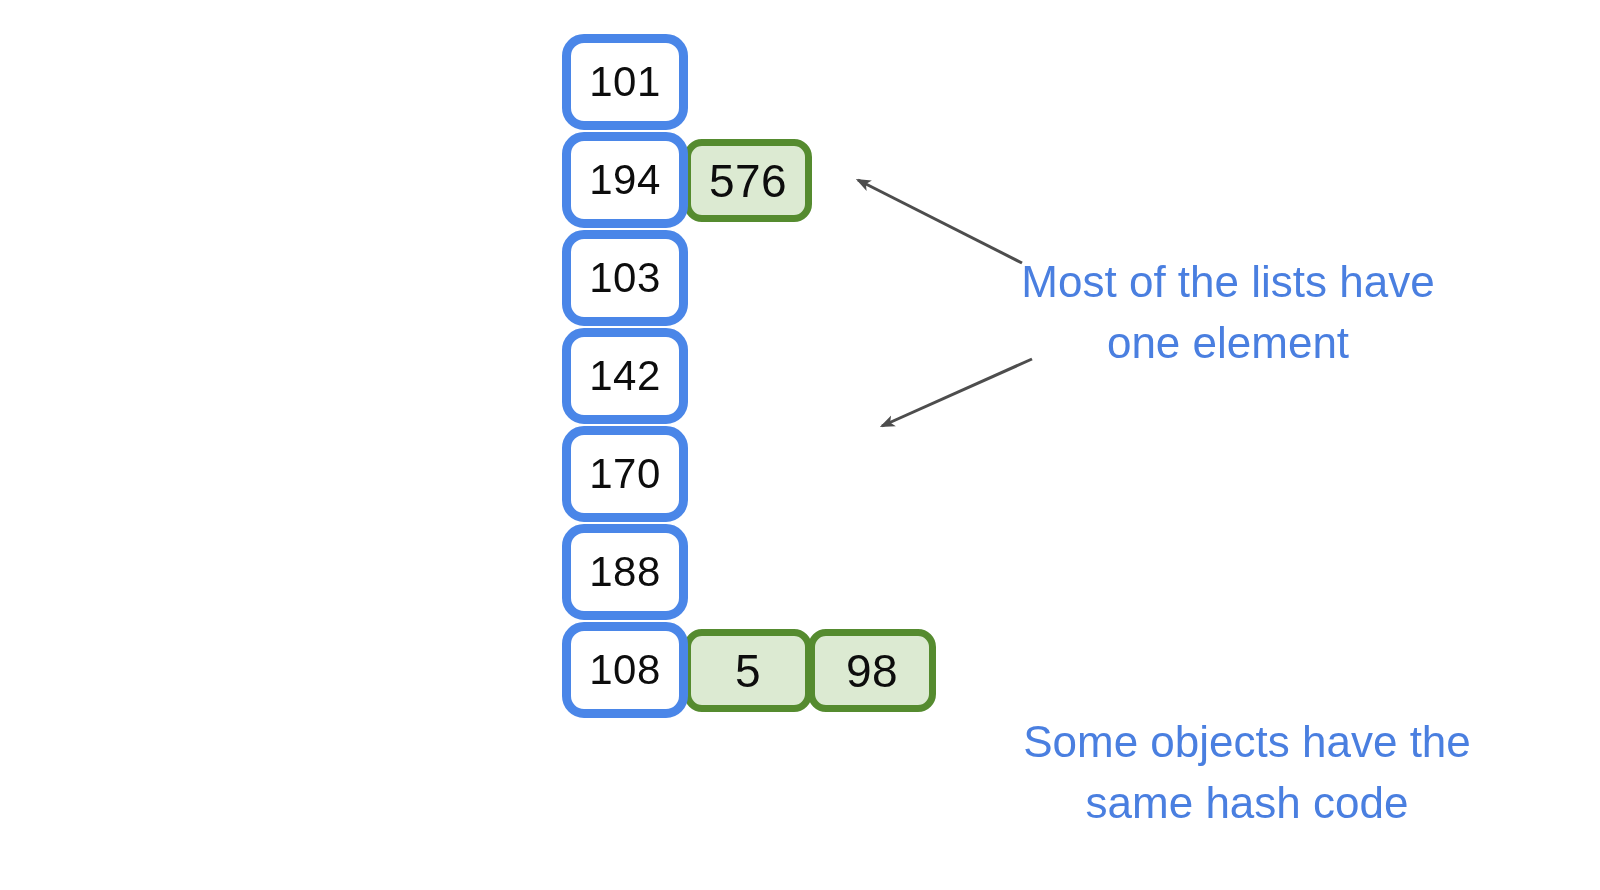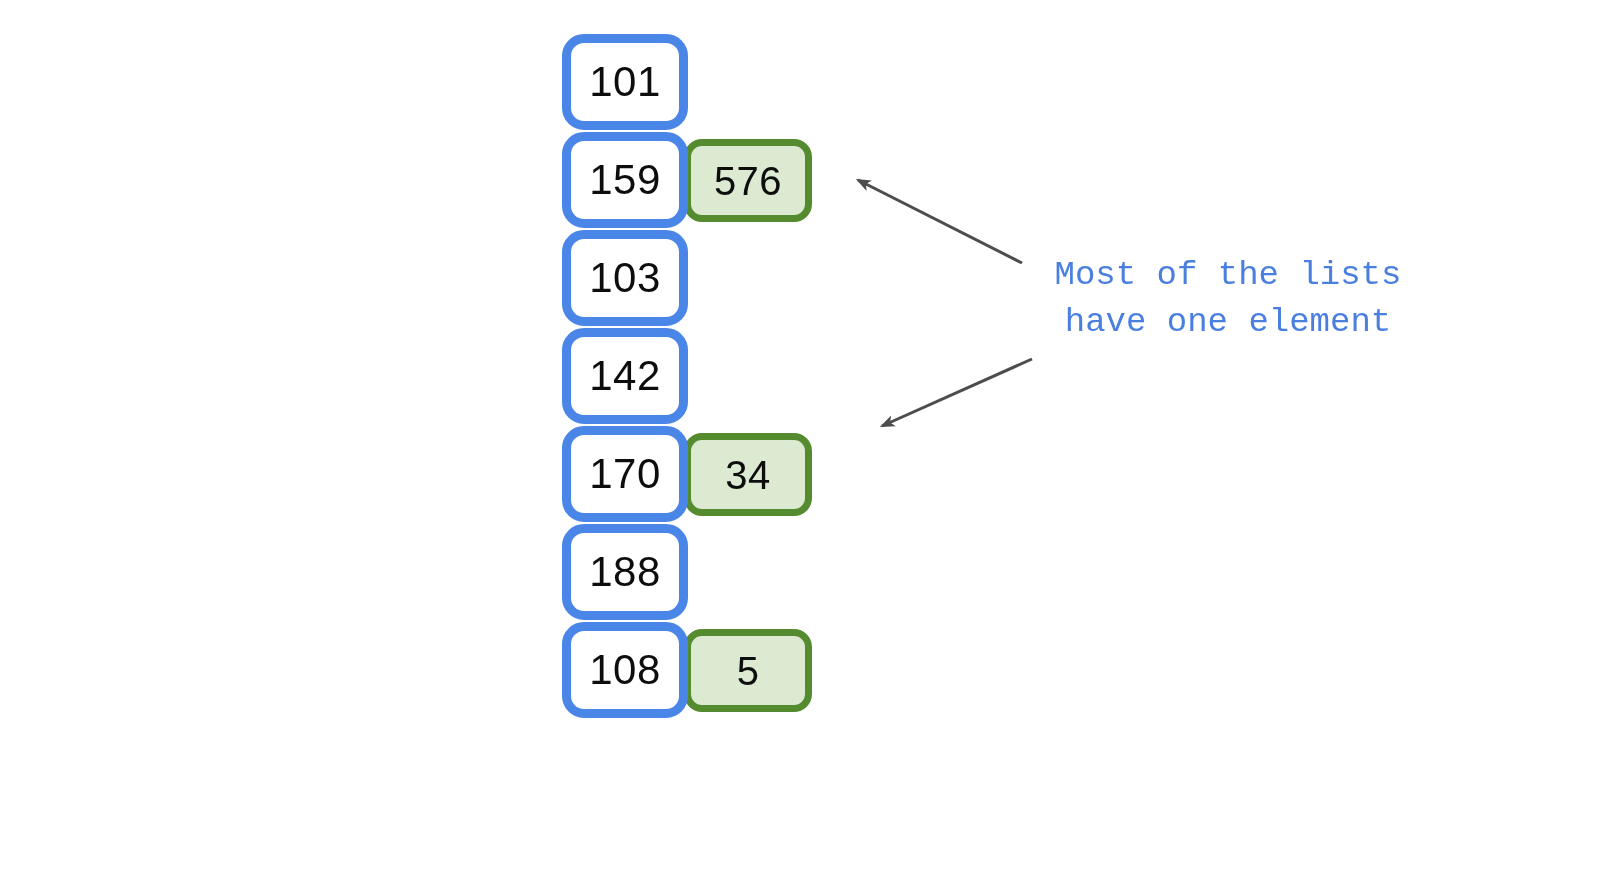--- a/index.html
+++ b/index.html
@@ -75,35 +75,35 @@
     border: 7px solid #558b2f;
     border-radius: 18px;
     background: #dcead2;
     display: flex;
     align-items: center;
     justify-content: center;
     margin-right: -4px;
   }
 
   .value-label {
-    font-size: 40px;
+    font-size: 46px;
     line-height: 1;
     color: #0d0d0d;
     letter-spacing: 0.5px;
     font-family: "Liberation Sans", sans-serif;
   }
 
   
   .annotation {
     position: absolute;
     color: #4a7fe0;
-    font-size: 34px;
+    font-size: 44px;
     line-height: 1.38;
     text-align: center;
-    font-family: Liberation Mono, monospace;
+    font-family: Liberation Sans, sans-serif;
   }
 
   #annotation-outer-array {
     left: 10px;
     top: 294px;
     width: 470px;
   }
 
   #annotation-one-element {
     left: 1008px;
@@ -139,58 +139,56 @@
       </div>
     </div>
 
     <div class="bucket-row">
       <div class="chain">
         <div class="value-cell">
           <span class="value-label">576</span>
         </div>
       </div>
       <div class="index-cell">
-        <span class="index-label">159</span>
+        <span class="index-label">194</span>
       </div>
     </div>
 
     <div class="bucket-row">
       <div class="index-cell">
         <span class="index-label">103</span>
       </div>
     </div>
 
     <div class="bucket-row">
       <div class="index-cell">
         <span class="index-label">142</span>
       </div>
     </div>
 
     <div class="bucket-row">
-      <div class="chain">
-        <div class="value-cell">
-          <span class="value-label">34</span>
-        </div>
-      </div>
       <div class="index-cell">
         <span class="index-label">170</span>
       </div>
     </div>
 
     <div class="bucket-row">
       <div class="index-cell">
         <span class="index-label">188</span>
       </div>
     </div>
 
 
     <div class="bucket-row">
       <div class="chain">
         <div class="value-cell">
           <span class="value-label">5</span>
+        </div>
+        <div class="value-cell">
+          <span class="value-label">98</span>
         </div>
       </div>
       <div class="index-cell">
         <span class="index-label">108</span>
       </div>
     </div>
 
   </div>
 
   <svg id="arrows" viewBox="0 0 1600 890">
@@ -199,14 +197,15 @@
         <path d="M 5 2.5 L 0 0.55 L 1.25 2.5 L 0 4.45 Z" fill="#4d4d4d"></path>
       </marker>
     </defs>
     <line x1="1022" y1="251" x2="858" y2="168" stroke="#4d4d4d" stroke-width="3" marker-end="url(#arrowhead)"></line>
     <line x1="1032" y1="347" x2="882" y2="414" stroke="#4d4d4d" stroke-width="3" marker-end="url(#arrowhead)"></line>
   </svg>
 
 
   <div class="annotation" id="annotation-one-element">Most of the lists have one element</div>
 
+  <div class="annotation" id="annotation-same-hash">Some objects have the same hash code</div>
 
 </div>
 
 </body></html>

